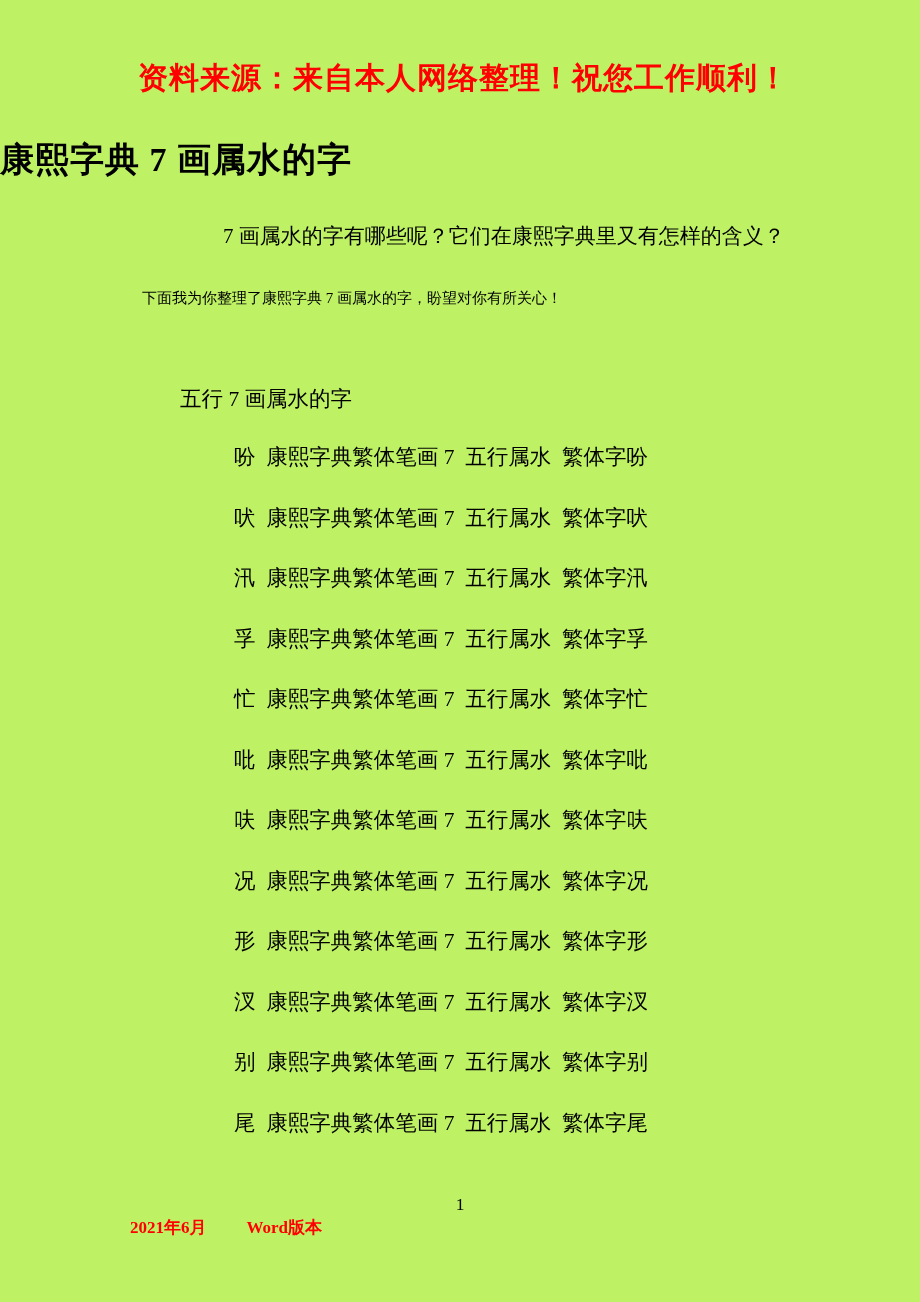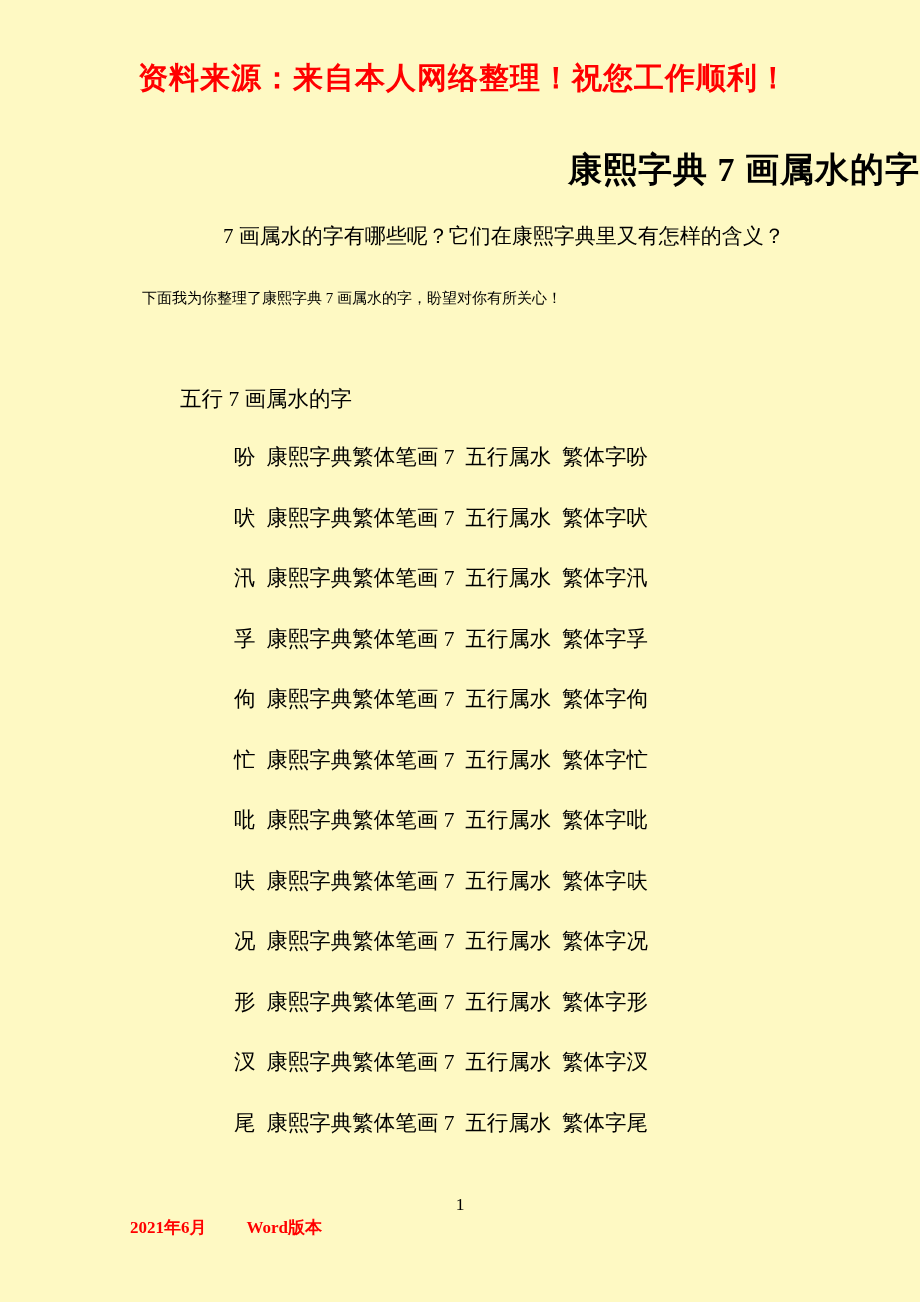--- a/index.html
+++ b/index.html
@@ -1,40 +1,40 @@
 <!DOCTYPE html>
 <html><head>
 <meta charset="utf-8">
 <style>
   html, body { margin: 0; padding: 0; background: #ffffff; }
   .page {
     position: relative;
     width: 920px;
     height: 1302px;
-    background: #fef9c3;
+    background: #bef264;
     font-family: "Liberation Serif", "DejaVu Serif", serif;
     color: #000000;
     overflow: hidden;
   }
   .header-note {
     position: absolute;
     left: 138px;
     top: 58px;
     font-size: 30px;
     font-weight: bold;
     color: #ff0000;
     letter-spacing: 1px;
     white-space: pre;
   }
   .doc-title {
     position: absolute;
     left: 0;
-    top: 147px;
+    top: 137px;
     width: 920px;
-    text-align: right;
+    text-align: left;
     font-size: 34px;
     font-weight: bold;
     letter-spacing: 1px;
     white-space: pre;
   }
   .intro-line1 {
     position: absolute;
     left: 223px;
     top: 222px;
     font-size: 21px;
@@ -99,27 +99,27 @@
 
   <div class="intro-line2">下面我为你整理了康熙字典 7 画属水的字，盼望对你有所关心！</div>
 
   <div class="section-heading">五行 7 画属水的字</div>
 
   <div class="entries">
       <p class="entry"><span>吩</span><span>  康熙字典繁体笔画 7  五行属水  繁体字</span><span>吩</span></p>
       <p class="entry"><span>吠</span><span>  康熙字典繁体笔画 7  五行属水  繁体字</span><span>吠</span></p>
       <p class="entry"><span>汛</span><span>  康熙字典繁体笔画 7  五行属水  繁体字</span><span>汛</span></p>
       <p class="entry"><span>孚</span><span>  康熙字典繁体笔画 7  五行属水  繁体字</span><span>孚</span></p>
-      <p class="entry"><span>佝</span><span>  康熙字典繁体笔画 7  五行属水  繁体字</span><span>佝</span></p>
       <p class="entry"><span>忙</span><span>  康熙字典繁体笔画 7  五行属水  繁体字</span><span>忙</span></p>
       <p class="entry"><span>吡</span><span>  康熙字典繁体笔画 7  五行属水  繁体字</span><span>吡</span></p>
       <p class="entry"><span>呋</span><span>  康熙字典繁体笔画 7  五行属水  繁体字</span><span>呋</span></p>
       <p class="entry"><span>况</span><span>  康熙字典繁体笔画 7  五行属水  繁体字</span><span>况</span></p>
       <p class="entry"><span>形</span><span>  康熙字典繁体笔画 7  五行属水  繁体字</span><span>形</span></p>
       <p class="entry"><span>汊</span><span>  康熙字典繁体笔画 7  五行属水  繁体字</span><span>汊</span></p>
+      <p class="entry"><span>别</span><span>  康熙字典繁体笔画 7  五行属水  繁体字</span><span>别</span></p>
       <p class="entry"><span>尾</span><span>  康熙字典繁体笔画 7  五行属水  繁体字</span><span>尾</span></p>
     </div>
 
   <div class="footer-left">
     <span class="footer-date">2021年6月</span><span>Word版本</span>
   </div>
 
   <div class="footer-page">1</div>
 
 </div>

